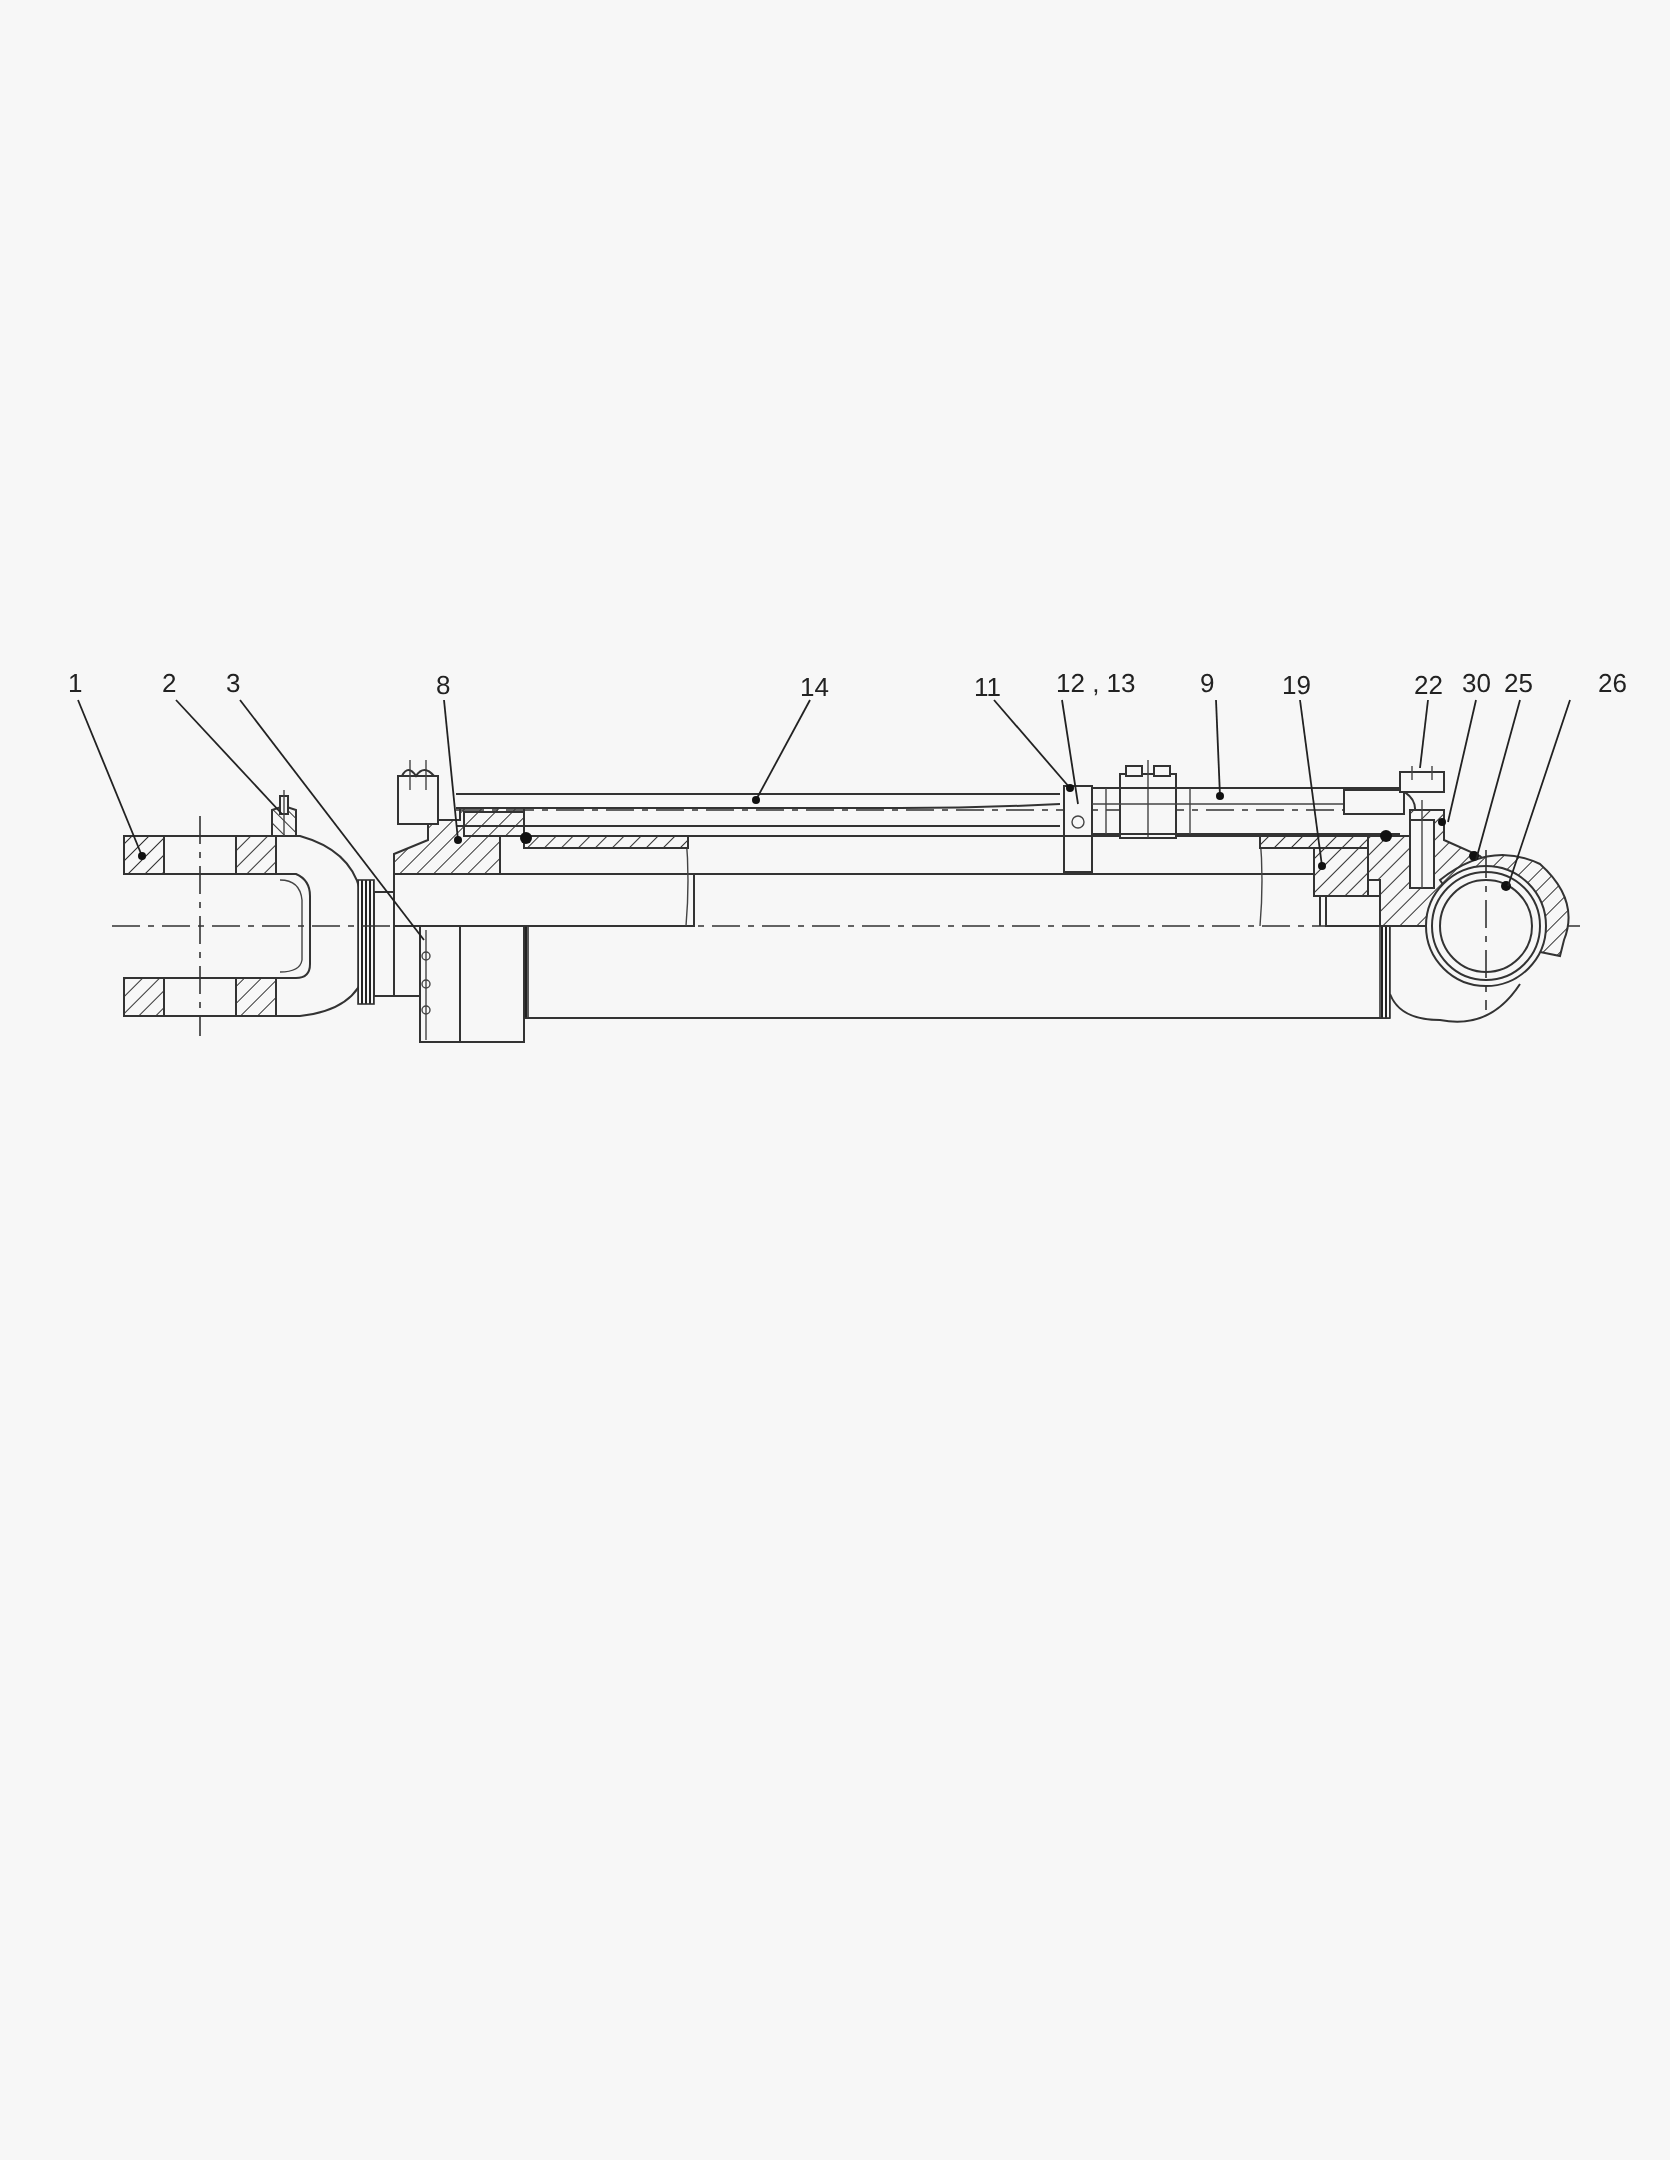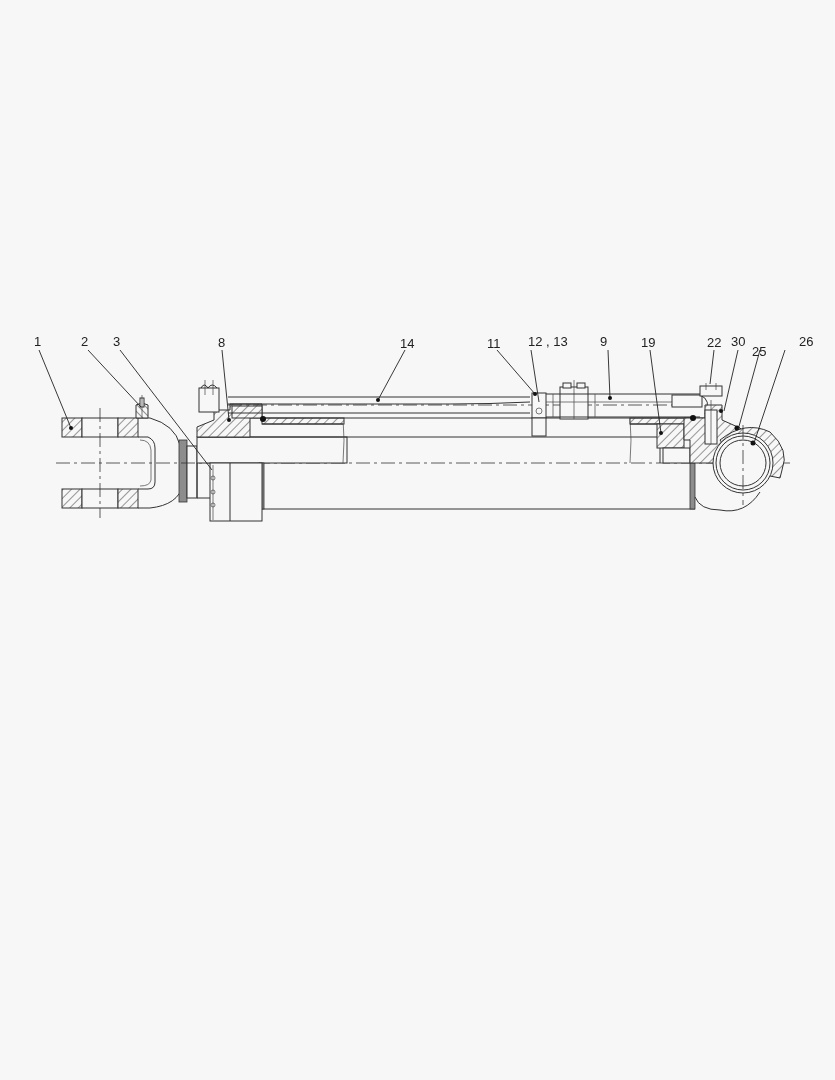--- a/index.html
+++ b/index.html
@@ -199,15 +199,15 @@
   <span class="callout-label" style="left:81px;top:335px;">2</span>
   <span class="callout-label" style="left:113px;top:335px;">3</span>
   <span class="callout-label" style="left:218px;top:336px;">8</span>
   <span class="callout-label" style="left:400px;top:337px;">14</span>
   <span class="callout-label" style="left:487px;top:337px;">11</span>
   <span class="callout-label" style="left:516px;top:335px;margin-left:12px;">12 , 13</span>
   <span class="callout-label" style="left:600px;top:335px;">9</span>
   <span class="callout-label" style="left:641px;top:336px;">19</span>
   <span class="callout-label" style="left:707px;top:336px;">22</span>
   <span class="callout-label" style="left:731px;top:335px;">30</span>
-  <span class="callout-label" style="left:752px;top:345px;">25</span>
+  <span class="callout-label" style="left:752px;top:335px;">25</span>
   <span class="callout-label" style="left:799px;top:335px;">26</span>
 </div>
 
 </body></html>

